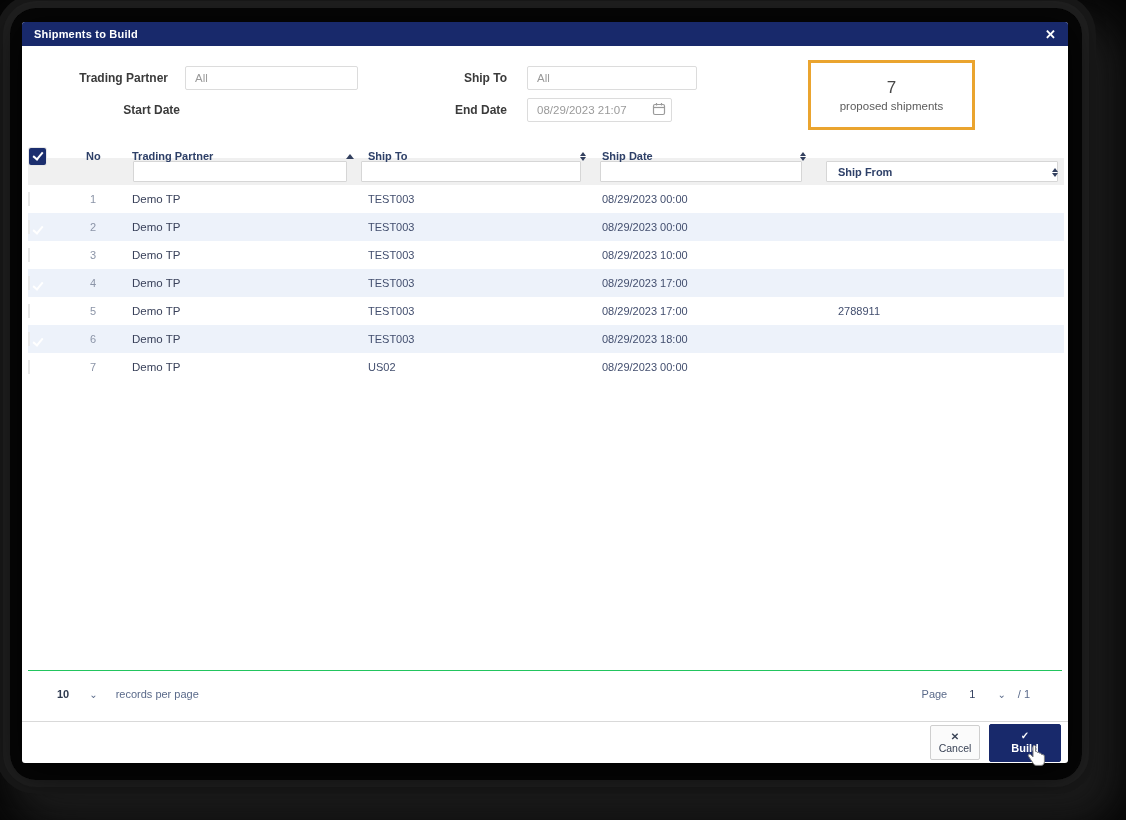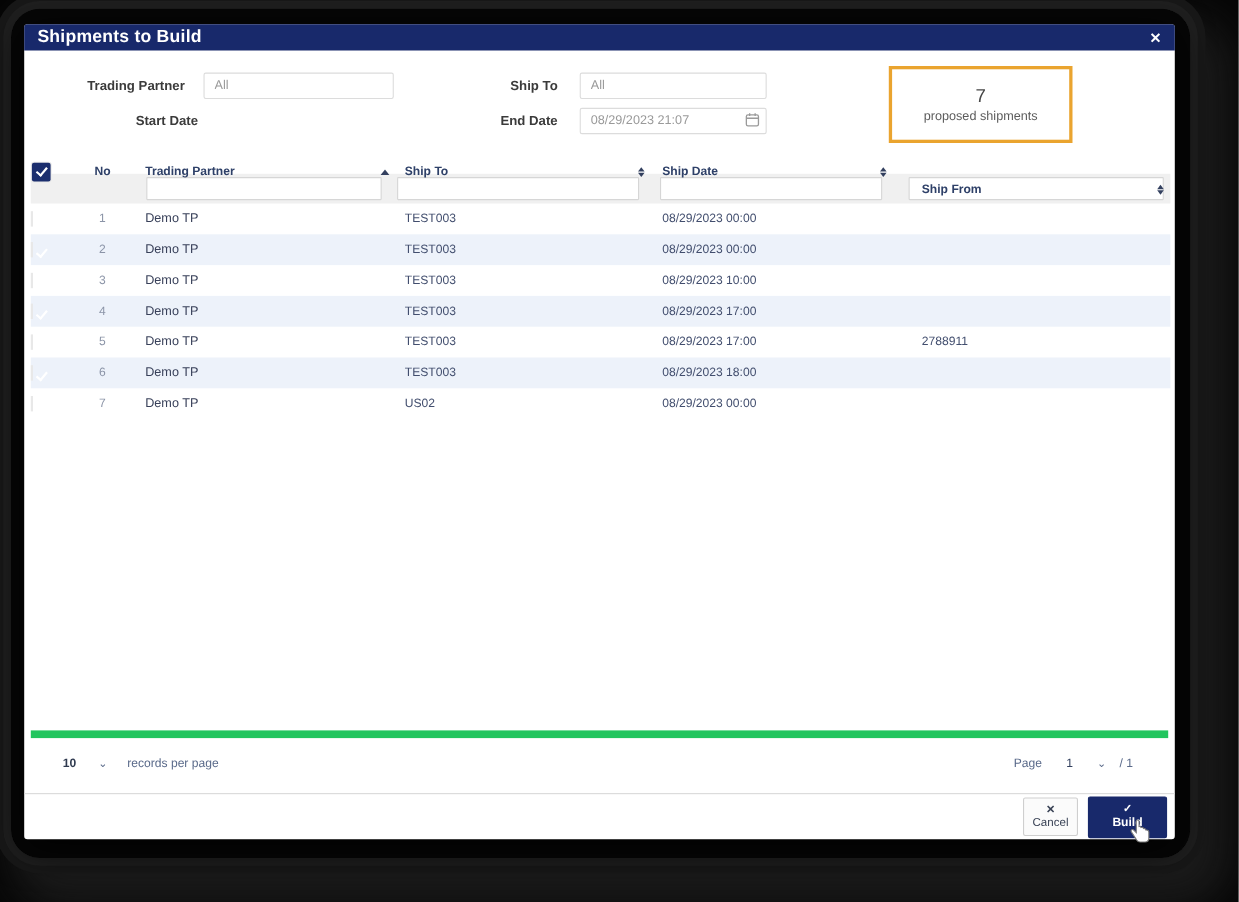--- a/index.html
+++ b/index.html
@@ -18,21 +18,21 @@
     position:absolute;left:22px;top:22px;width:1046px;height:741px;
     background:#ffffff;border-radius:3px;
     display:flex;flex-direction:column;
     box-shadow:0 8px 34px rgba(0,0,0,0.85);
   }
   
   .titlebar{
     height:24px;flex:0 0 24px;background:#18296b;border-radius:3px 3px 0 0;
     display:flex;align-items:center;padding:0 12px;
   }
-  .titlebar .title{color:#fff;font-size:16px;font-weight:bold;letter-spacing:.2px;}
+  .titlebar .title{color:#fff;font-size:11px;font-weight:bold;letter-spacing:.2px;}
   .titlebar .close{margin-left:auto;color:#fff;font-size:13px;font-weight:bold;cursor:pointer;line-height:1;}
   
   .filter-section{position:relative;flex:0 0 88px;}
   .flabel{
     position:absolute;height:24px;line-height:24px;text-align:right;
     font-size:12px;font-weight:bold;color:#3b3b3b;
   }
   .finput{
     position:absolute;height:24px;box-sizing:border-box;
   }
@@ -41,21 +41,21 @@
     font-family:inherit;font-size:11.5px;color:#9a9a9a;padding:0 9px;outline:none;background:#fff;
   }
   .finput svg{position:absolute;right:6px;top:4px;}
   .lbl-tp{left:0;top:20px;width:146px;}
   .in-tp{left:163px;top:20px;width:173px;}
   .lbl-shipto{left:359px;top:20px;width:126px;}
   .in-shipto{left:505px;top:20px;width:170px;}
   .lbl-start{left:12px;top:52px;width:146px;}
   .in-start{left:163px;top:52px;width:173px;}
   .lbl-end{left:359px;top:52px;width:126px;}
-  .in-end{left:505px;top:52px;width:170px;}
+  .in-end{left:505px;top:52px;width:145px;}
   .summary-box{
     position:absolute;left:786px;top:14px;width:161px;height:64px;
     border:3px solid #eaa42f;background:#fff;
     display:flex;flex-direction:column;align-items:center;justify-content:center;gap:2px;
   }
   .summary-count{font-size:17px;color:#474747;}
   .summary-label{font-size:11.5px;color:#5c5c5c;}
   
   .tgrid{
     display:grid;grid-template-columns:56px 46px 228px 234px 220px 252px;
@@ -99,21 +99,21 @@
     width:17px;height:17px;background:#1b2e6e;border-radius:2px;position:relative;
     margin-left:1px;cursor:pointer;box-shadow:0 0 0 1px #e8e8e8;
   }
   .cbx::after{
     content:'';position:absolute;left:5.5px;top:2.5px;width:4px;height:8px;
     border:solid #fff;border-width:0 2.4px 2.4px 0;transform:rotate(40deg);
   }
   .spacer{flex:1 1 auto;}
   
   .pagination{
-    flex:0 0 50px;position:relative;margin:0 6px;border-top:7px solid #22c55e;
+    flex:0 0 50px;position:relative;margin:0 6px;border-top:1px solid #22c55e;
     font-size:11px;color:#5a6a8a;
   }
   .pg-left{position:absolute;left:29px;top:17px;display:flex;align-items:center;}
   .pg-size{color:#2f3a4f;font-weight:bold;}
   .pg-chev{color:#5a6a8a;font-size:10px;margin-left:20px;cursor:pointer;}
   .pg-records{margin-left:18px;}
   .pg-right{position:absolute;right:32px;top:17px;display:flex;align-items:center;}
   .pg-pagelabel{margin-right:22px;}
   .pg-current{color:#33405f;margin-right:22px;cursor:pointer;}
   .pg-chev2{font-size:10px;margin-right:12px;cursor:pointer;}

